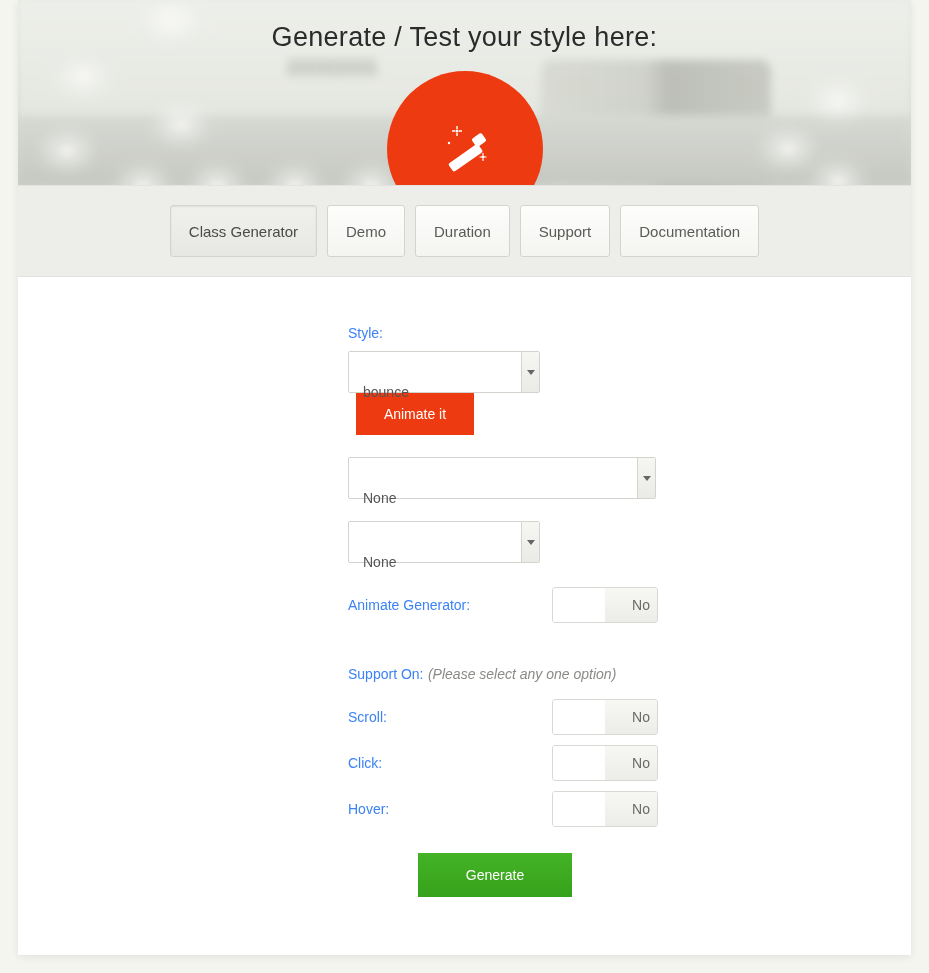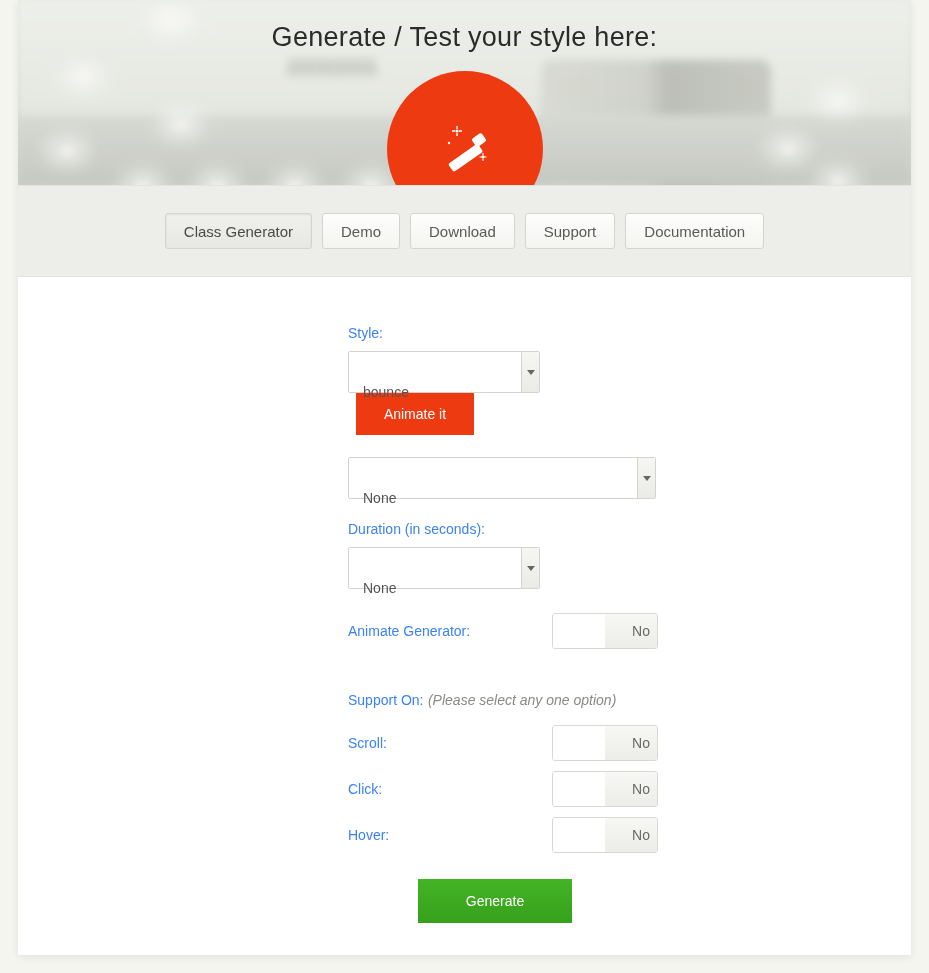--- a/index.html
+++ b/index.html
@@ -91,21 +91,21 @@
   border-top: 1px solid #e3e3df;
   border-bottom: 1px solid #e3e3df;
   display: flex;
   justify-content: center;
   align-items: center;
   gap: 10px;
 }
 .nav-btn {
   display: inline-flex;
   align-items: center;
-  height: 36px;
+  height: 52px;
   padding: 0 18px;
   background: linear-gradient(#fdfdfc,#f4f4f1);
   border: 1px solid #d4d4cf;
   border-radius: 3px;
   font-size: 15px;
   color: #5a5a56;
   cursor: pointer;
   font-family: inherit;
 }
 .nav-btn.active {
@@ -254,21 +254,21 @@
             <path d="M50 36v2.5M50 41.5v2.5M46.5 40h2.5M51 40h2.5" stroke="#fff" stroke-width="1.2"></path>
           <circle cx="16" cy="26" r="1.2"></circle>
         </g>
       </svg>
     </div>
   </div>
 
   <div class="nav-strip">
     <button class="nav-btn active">Class Generator</button>
     <button class="nav-btn">Demo</button>
-    <button class="nav-btn">Download</button>
+    <button class="nav-btn">Duration</button>
     <button class="nav-btn">Support</button>
     <button class="nav-btn">Documentation</button>
   </div>
 
   <div class="form-area">
     <div class="form-inner">
 
       <div class="field-row">
         <label class="field-label">Style:</label>
         <div class="select sm">
@@ -279,21 +279,20 @@
       </div>
 
       <div class="field-row">
         <div class="select full">
           <span class="select-text">None</span>
           <span class="select-arrow"></span>
         </div>
       </div>
 
       <div class="field-row">
-        <label class="field-label">Duration (in seconds):</label>
         <div class="select sm">
           <span class="select-text">None</span>
           <span class="select-arrow"></span>
         </div>
       </div>
 
       <div class="toggle-row">
         <span class="field-label">Animate Generator:</span>
         <div class="toggle">
           <div class="toggle-half blank"></div>

